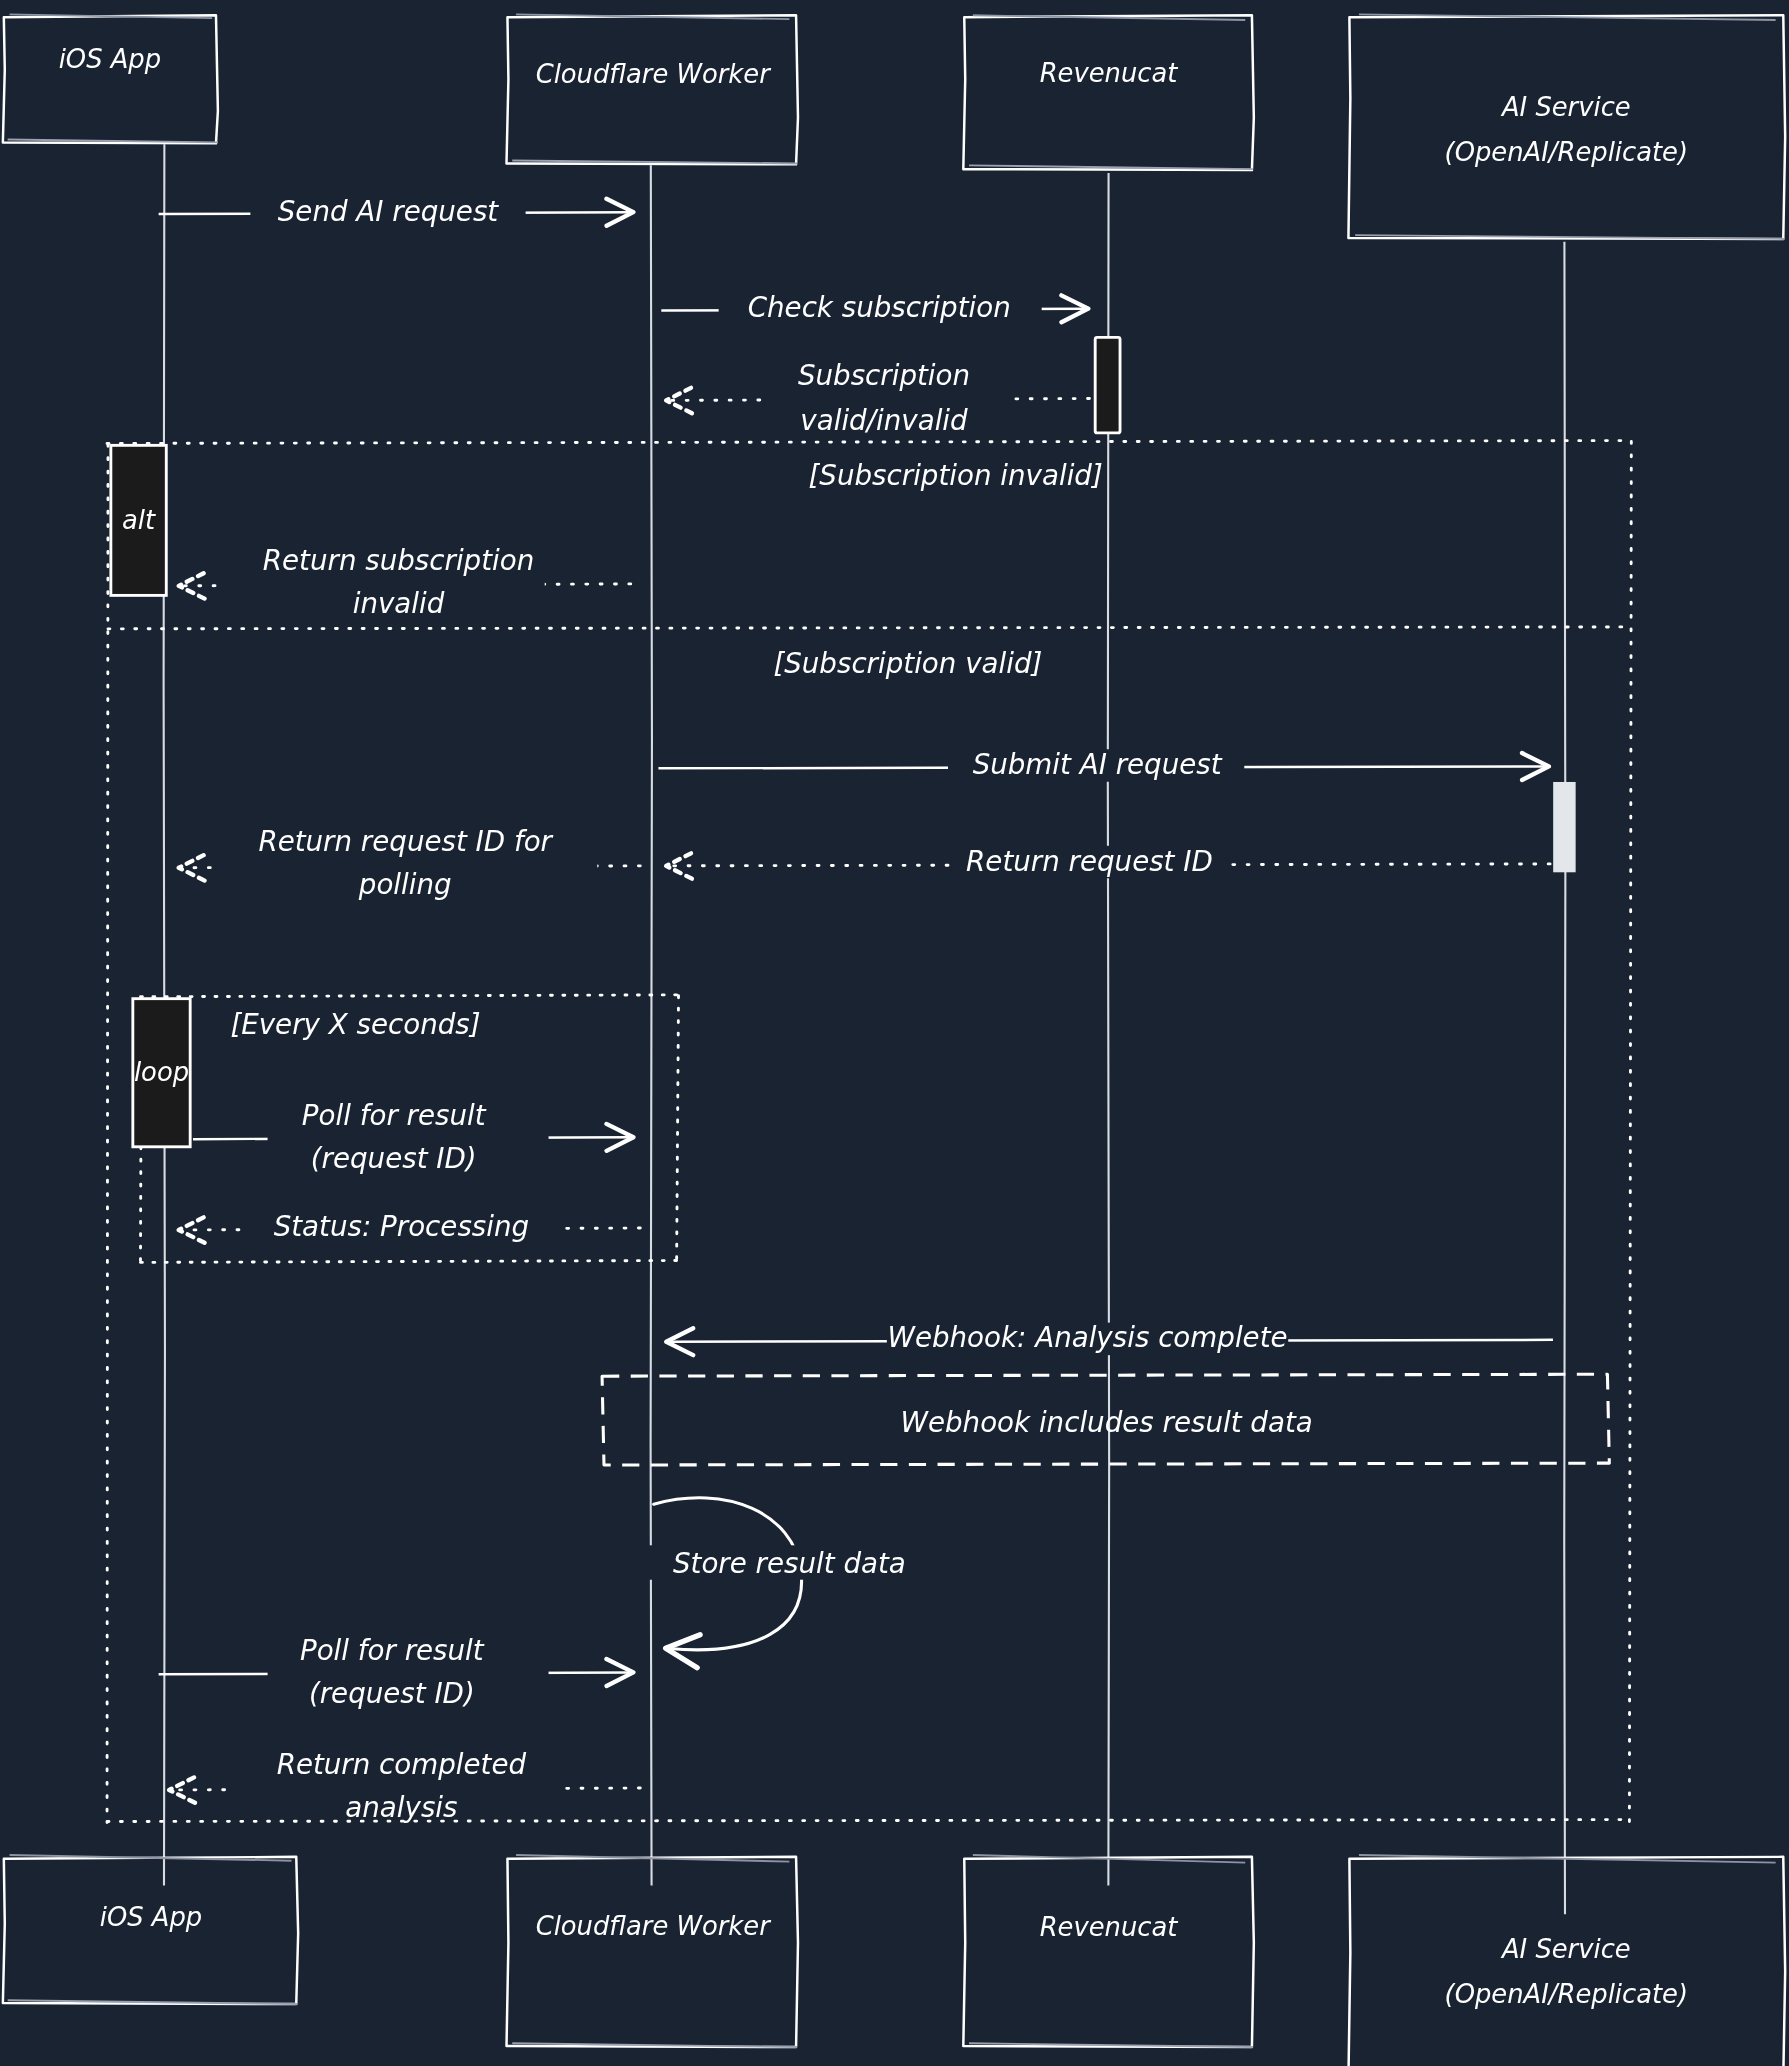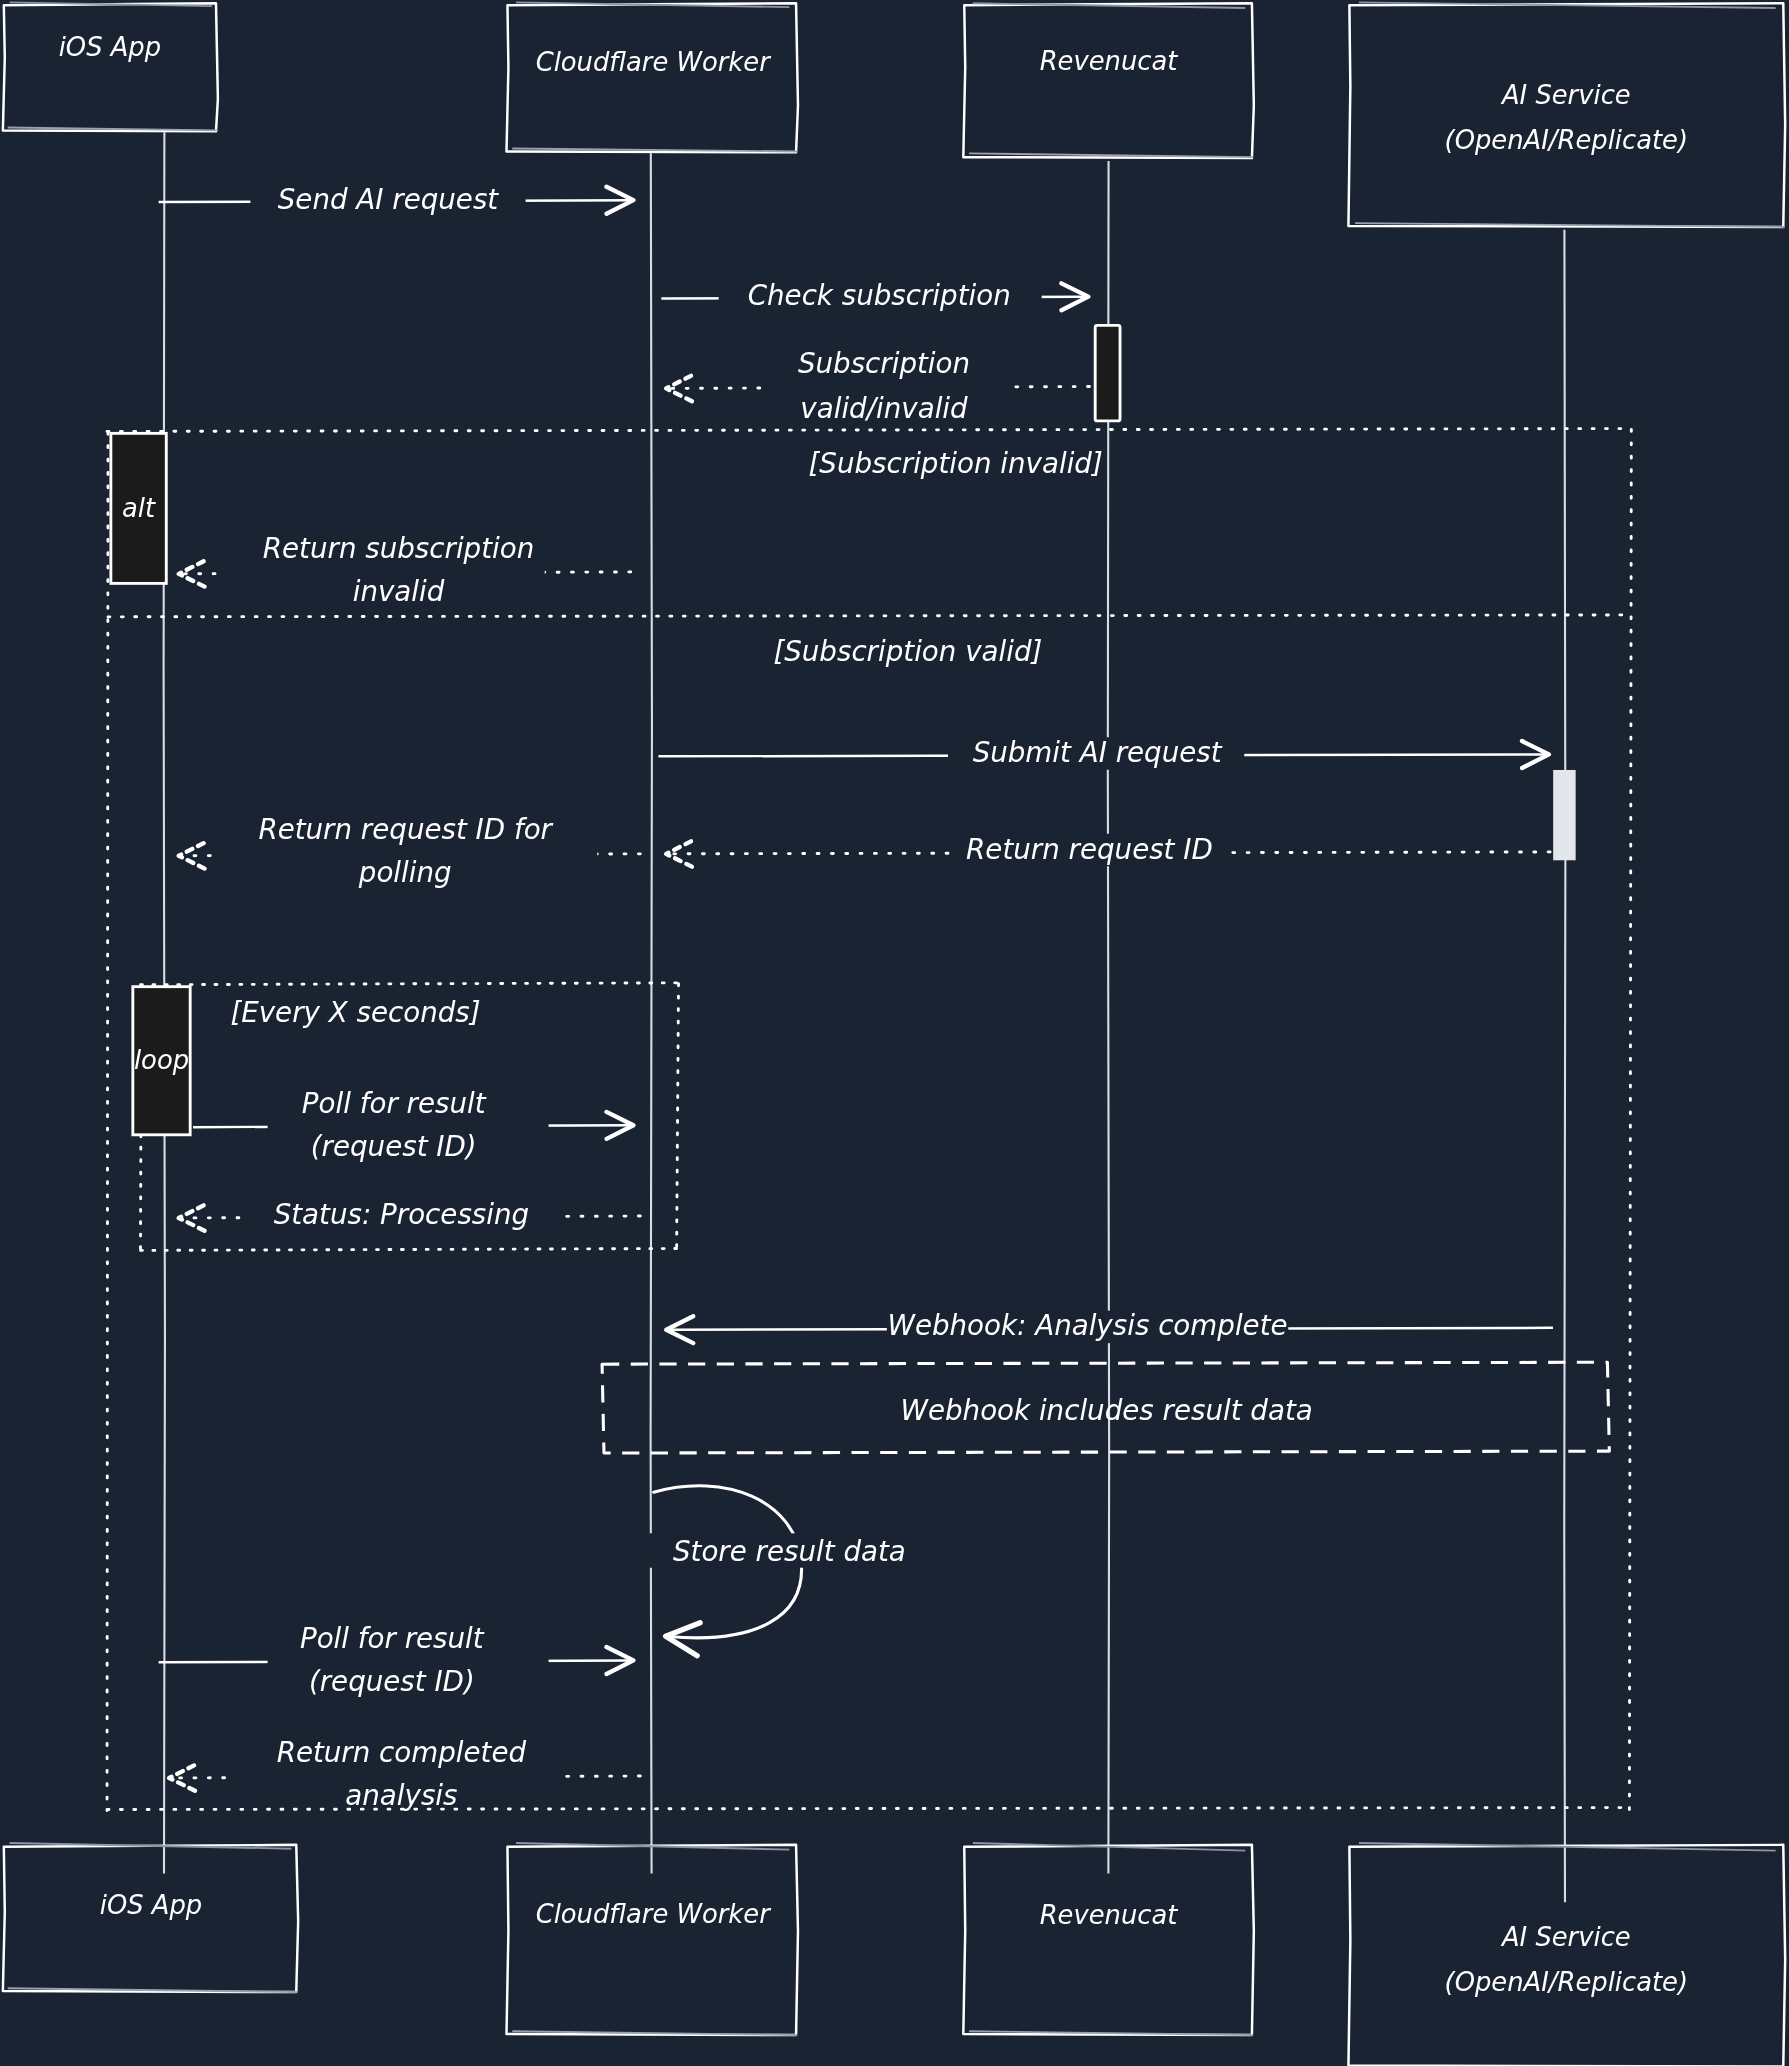--- a/index.html
+++ b/index.html
@@ -1,17 +1,17 @@
 <!DOCTYPE html>
 <html><head>
 <meta charset="utf-8">
 <style>
   html,body{margin:0;padding:0;background:#1a2332;}
   body{width:1789px;height:2067px;overflow:hidden;font-family:"DejaVu Sans",sans-serif;}
-  #stage{position:relative;width:1789px;height:1868px;background:#1a2332;}
+  #stage{position:relative;width:1789px;height:1868px;background:#1a2332;margin-top:12px;}
   svg#canvas{position:absolute;inset:0;width:1789px;height:2067px;display:block;}
   .hand{font-family:"DejaVu Sans",sans-serif;fill:#ffffff;font-style:italic;}
   text{paint-order:stroke;}
 </style>
 </head>
 <body>
 
 <div id="stage">
 <svg id="canvas" viewBox="0 0 1872 2162">
   <defs>

